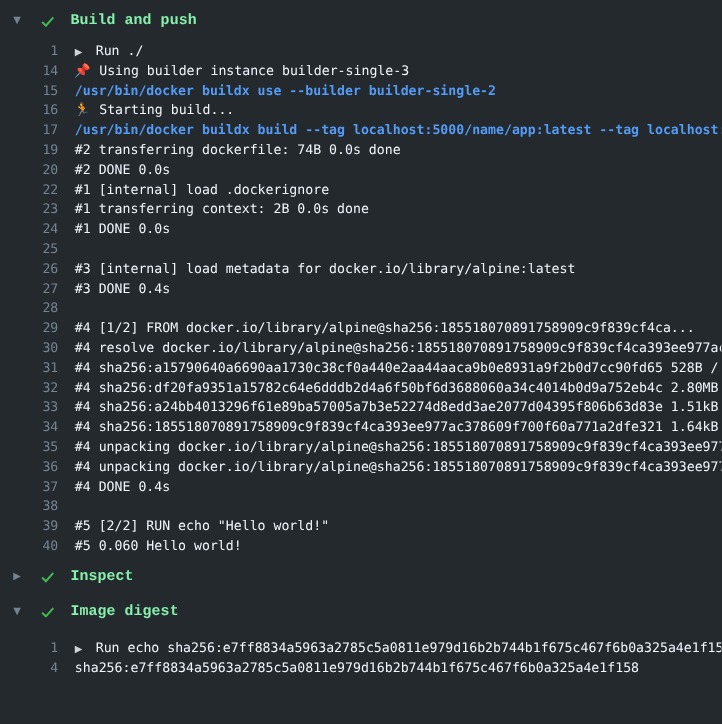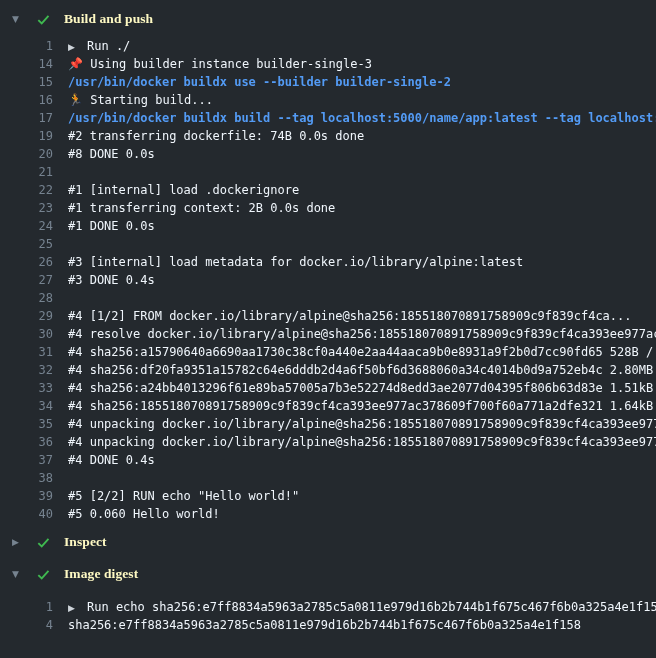--- a/index.html
+++ b/index.html
@@ -30,24 +30,24 @@
   }
   .group-header .check-wrap {
     width:16px;
     margin-left:12px;
     margin-right:12px;
     flex:none;
     display:flex;
     align-items:center;
   }
   .group-header .title {
-    font-family:Liberation Serif, serif;
+    font-family:Liberation Mono, monospace;
     font-size:13.5px;
     font-weight:700;
-    color:#fef9c3;
+    color:#86efac;
     letter-spacing:.1px;
   }
   .hdr-inspect  { margin-top:5px; }
   .hdr-digest   { margin-top:4px; }
 
   
   .log-lines { margin-top:4px; }
   .log-lines.digest-lines { margin-top:10px; }
   .log-row {
     display:flex;
@@ -123,27 +123,23 @@
       </div>
 
 
       <div class="log-row">
         <span class="num">19</span>
         <span class="content"><span>#2 transferring dockerfile: 74B 0.0s done</span></span>
       </div>
 
       <div class="log-row">
         <span class="num">20</span>
-        <span class="content"><span>#8 DONE 0.0s</span></span>
-      </div>
-
-      <div class="log-row">
-        <span class="num">21</span>
-        <span class="content"><span></span></span>
-      </div>
+        <span class="content"><span>#2 DONE 0.0s</span></span>
+      </div>
+
 
       <div class="log-row">
         <span class="num">22</span>
         <span class="content"><span>#1 [internal] load .dockerignore</span></span>
       </div>
 
       <div class="log-row">
         <span class="num">23</span>
         <span class="content"><span>#1 transferring context: 2B 0.0s done</span></span>
       </div>

